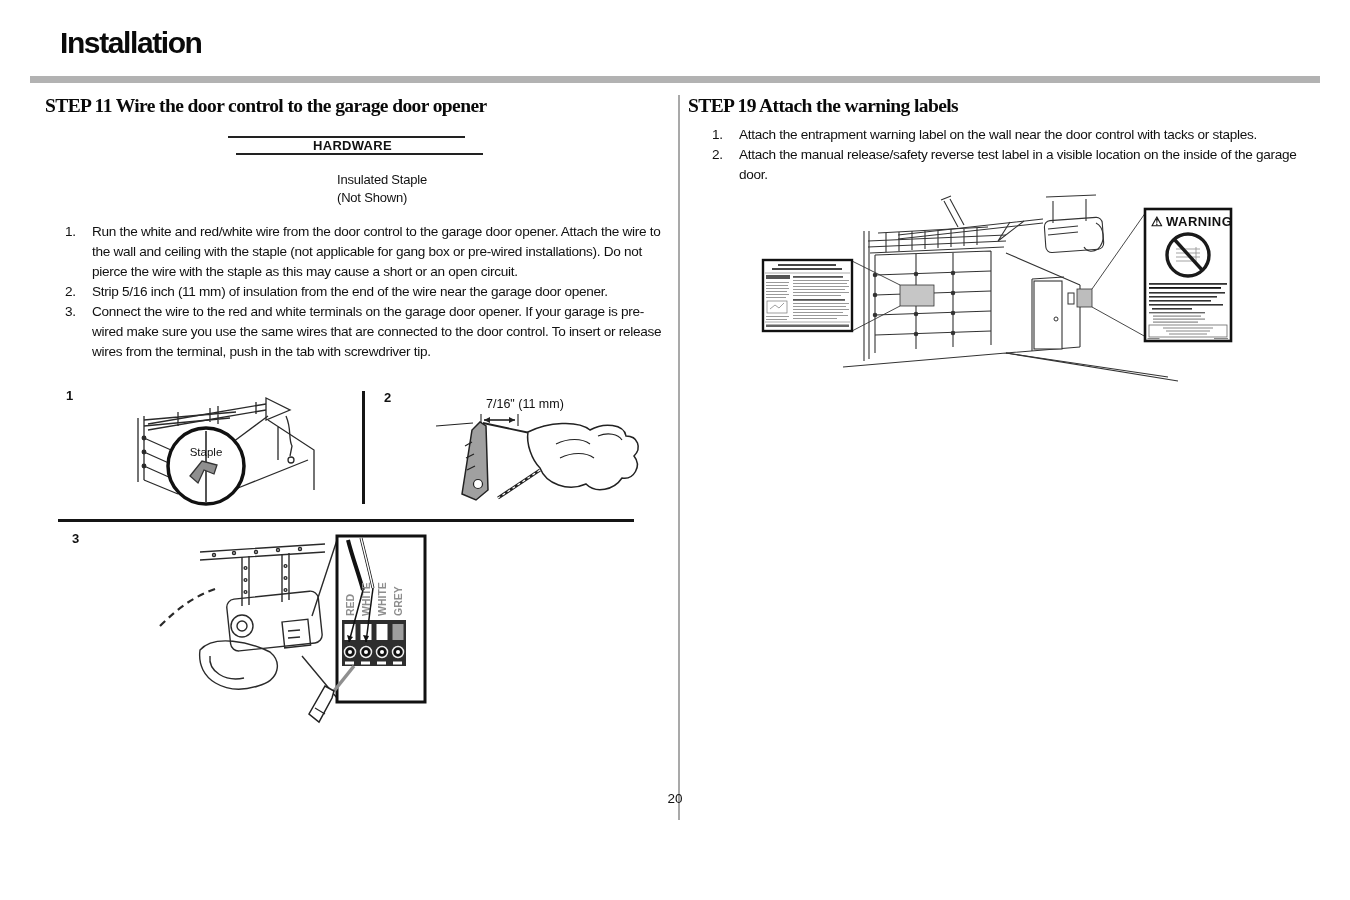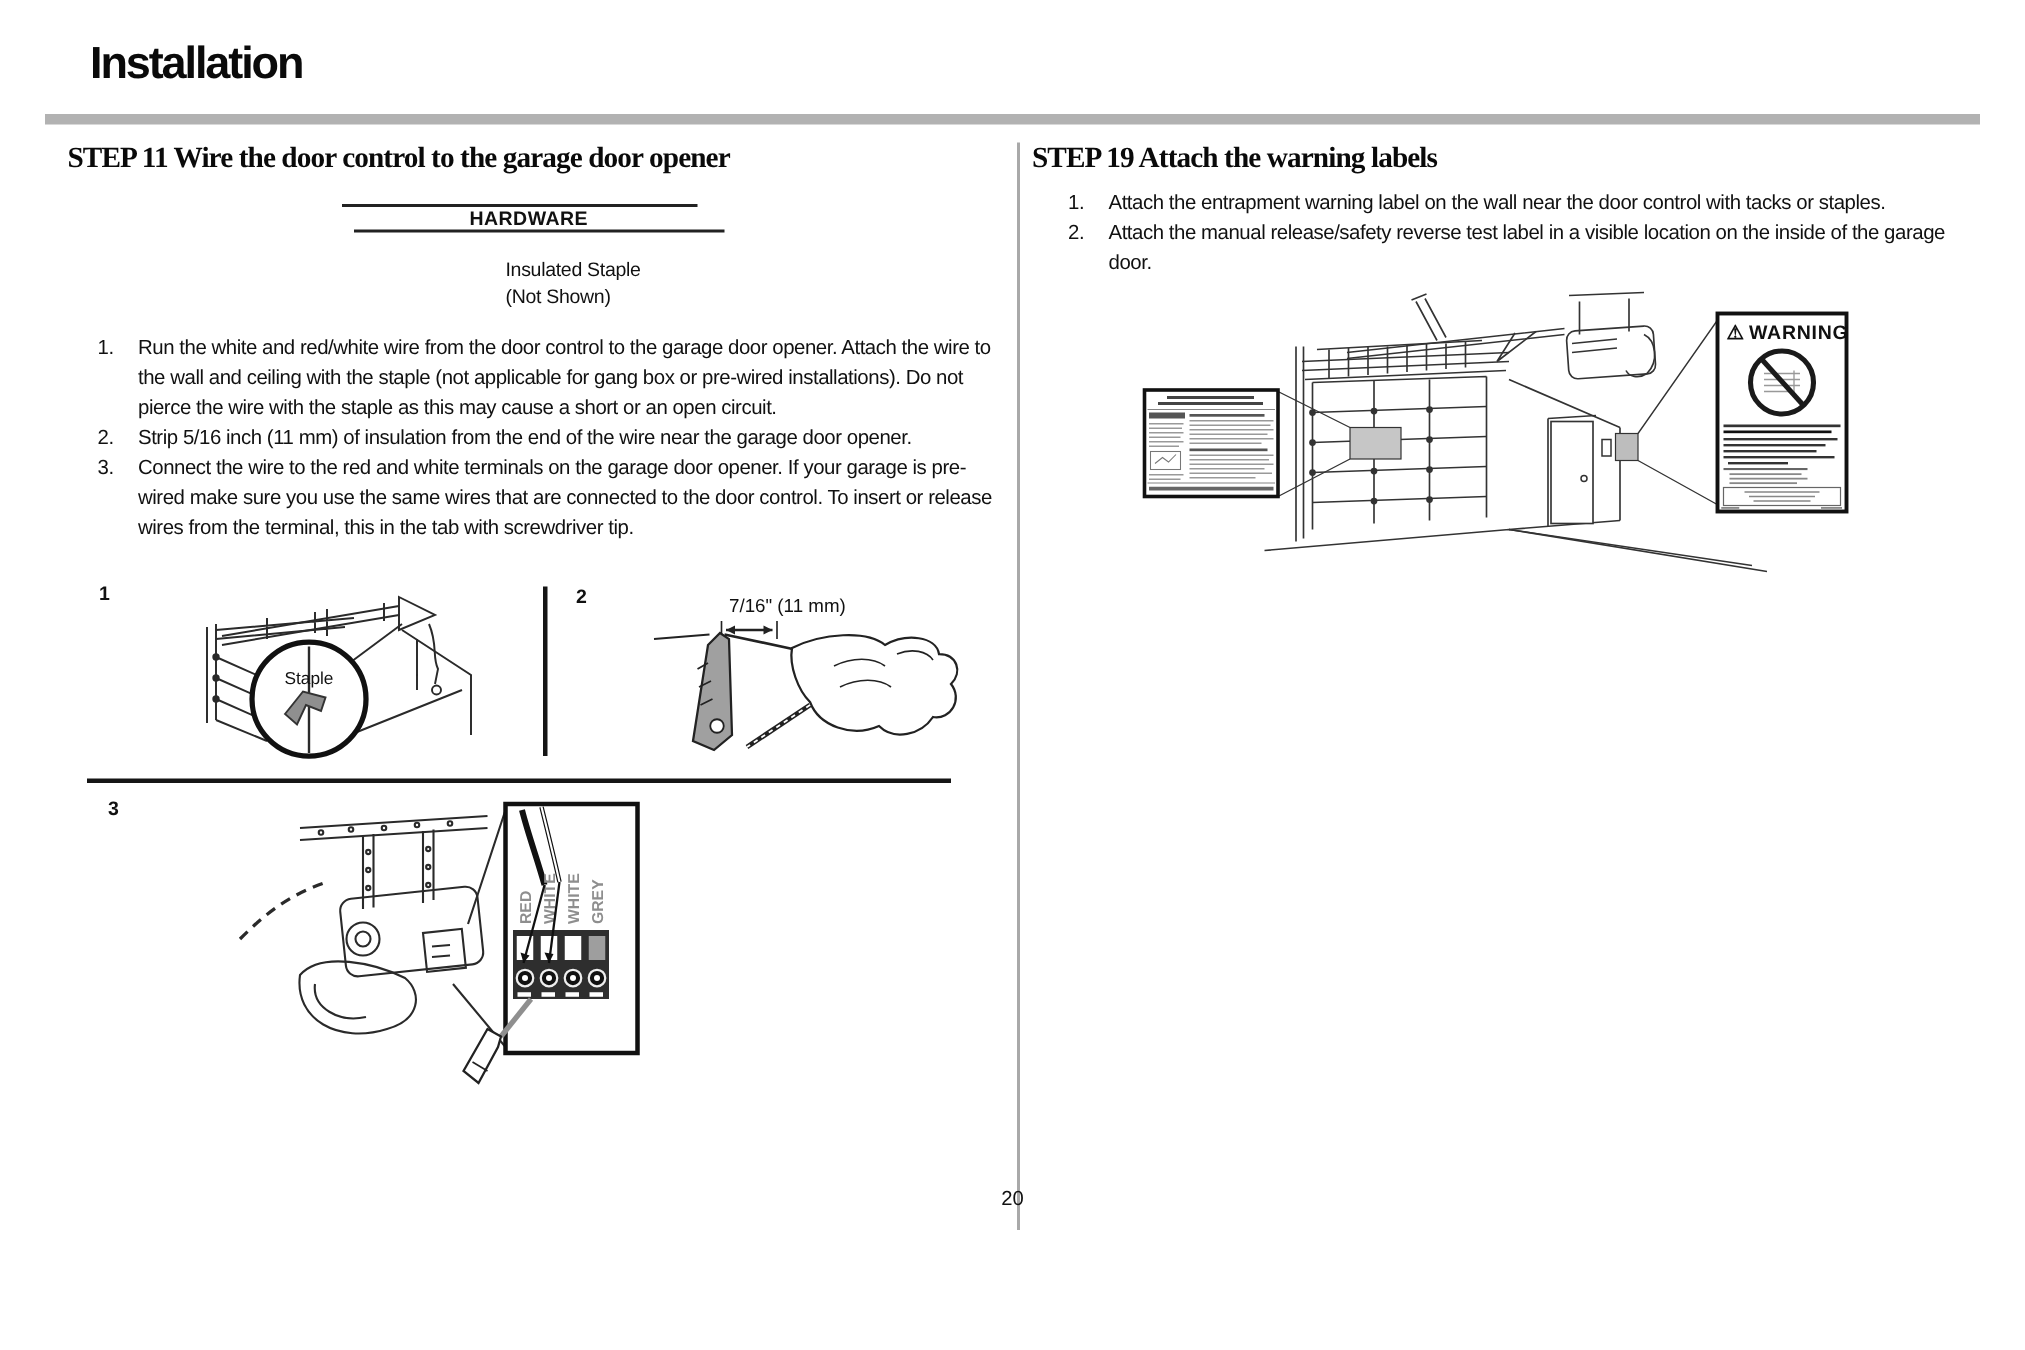--- a/index.html
+++ b/index.html
@@ -45,21 +45,21 @@
 
 <div class="abs hw-item" style="left:305px;top:171px;margin-left:32px;">
   <div>Insulated Staple</div>
   <div>(Not Shown)</div>
 </div>
 
 <div class="abs" style="left:63px;top:222px;width:606px;">
   <ol class="instructions">
     <li>Run the white and red/white wire from the door control to the garage door opener. Attach the wire to the wall and ceiling with the staple (not applicable for gang box or pre-wired installations). Do not pierce the wire with the staple as this may cause a short or an open circuit.</li>
     <li>Strip 5/16 inch (11 mm) of insulation from the end of the wire near the garage door opener.</li>
-    <li>Connect the wire to the red and white terminals on the garage door opener. If your garage is pre-wired make sure you use the same wires that are connected to the door control. To insert or release wires from the terminal, this in the tab with screwdriver tip.</li>
+    <li>Connect the wire to the red and white terminals on the garage door opener. If your garage is pre-wired make sure you use the same wires that are connected to the door control. To insert or release wires from the terminal, push in the tab with screwdriver tip.</li>
   </ol>
 </div>
 
 <div class="abs fig-num" style="left:66px;top:388px;">1</div>
 <div class="abs fig-num" style="left:384px;top:390px;">2</div>
 <div class="abs black-rule" style="left:362px;top:391px;width:3px;height:113px;"></div>
 <div class="abs black-rule" style="left:58px;top:519px;width:576px;height:3px;"></div>
 <div class="abs fig-num" style="left:72px;top:531px;">3</div>
 
 <svg class="abs" style="left:118px;top:390px;" width="245" height="125" viewBox="0 0 245 125">

